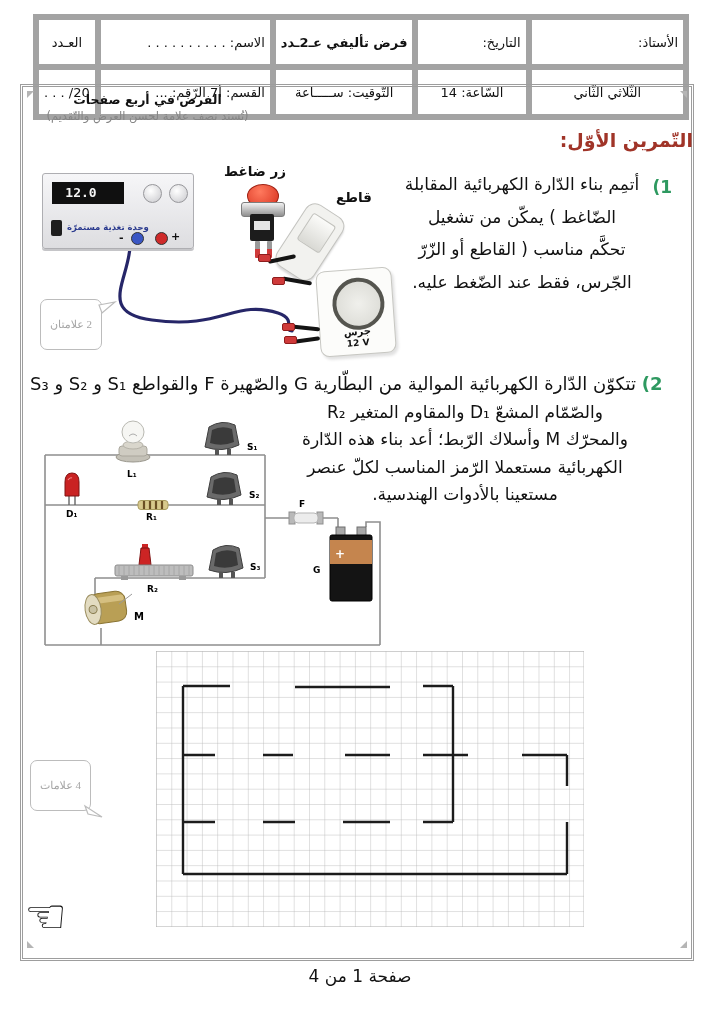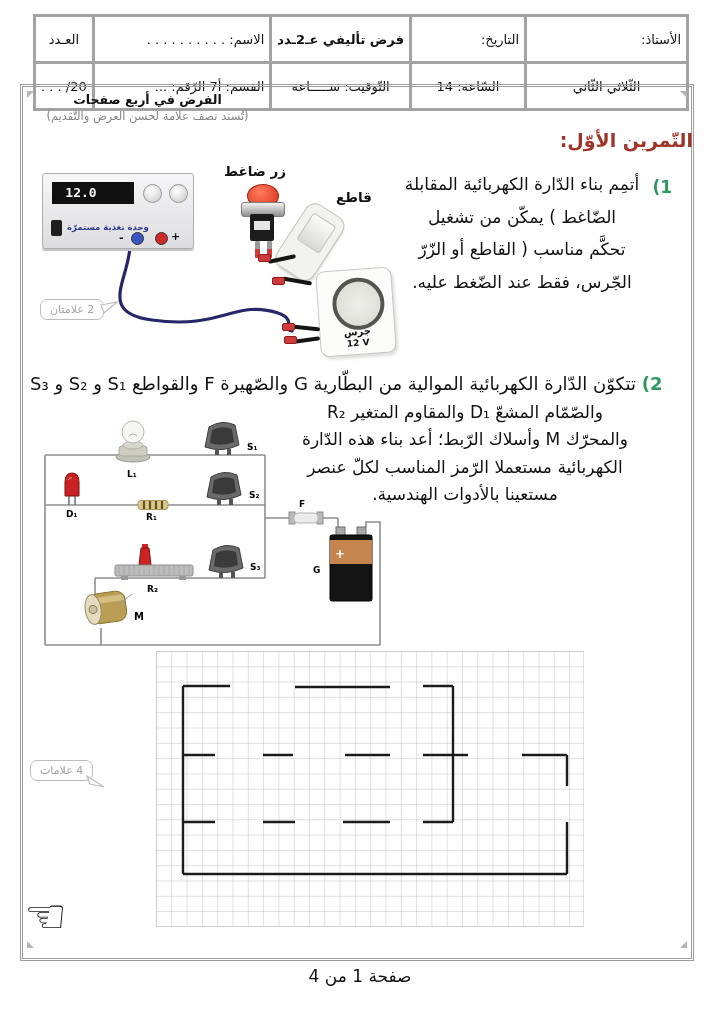--- a/index.html
+++ b/index.html
@@ -1,44 +1,44 @@
 <!DOCTYPE html>
 <html lang="ar"><head>
 <meta charset="utf-8">
 <style>
   html,body{margin:0;padding:0;background:#fff;}
   body{width:720px;height:1018px;position:relative;font-family:"DejaVu Sans",sans-serif;color:#111;}
   .abs{position:absolute;}
   
   table.hdr{border-collapse:collapse;border:2px solid #6f6f6f;font-size:13px;}
-  table.hdr td{border:3px solid #a3a3a3;height:28px;padding:8px 5px;white-space:nowrap;}
+  table.hdr td{border:6px solid #a3a3a3;height:28px;padding:8px 5px;white-space:nowrap;}
   .ar{text-align:right;} .ctr{text-align:center;} .bold{font-weight:bold;}
   
   .frame{left:20px;top:84px;width:668px;height:871px;border:3px double #9d9d9d;}
   .cmark{width:0;height:0;border-style:solid;}
   
   .notice{left:40px;top:92px;width:215px;text-align:center;direction:rtl;}
   .notice .l1{font-weight:bold;font-size:12.5px;}
   .notice .l2{font-size:11.5px;color:#858585;margin-top:2px;}
   .ex-title{right:27px;top:129px;color:#a03428;font-weight:bold;font-size:19px;direction:rtl;}
   
   .q1{left:396px;top:168px;width:252px;direction:rtl;text-align:center;font-size:17px;line-height:32.5px;}
   .qnum{color:#2e9960;font-weight:bold;direction:ltr;unicode-bidi:bidi-override;}
   .q1 .qnum{position:absolute;right:-24px;top:3px;}
   .q2l1{left:30px;right:42px;top:373px;direction:rtl;text-align:left;font-size:18px;}
   .q2rest{right:40px;top:399px;width:430px;direction:rtl;text-align:center;font-size:17px;line-height:27.3px;}
   
   .badge{border:1.5px solid #bcbcbc;border-radius:7px;background:#fff;color:#a5a5a5;
-         font-size:11px;padding:3px 9px;direction:rtl;white-space:nowrap;}
+         font-size:11px;padding:18px 9px;direction:rtl;white-space:nowrap;font-family:Liberation Serif, serif;}
   
   .fig1{left:30px;top:163px;width:365px;height:202px;}
   .psu{left:12px;top:10px;width:150px;height:74px;background:linear-gradient(#f6f6f8,#dddde0);
        border:1px solid #aeaeb2;border-radius:3px;box-shadow:0 2px 0 #c5c5c8;}
   .psu-disp{left:9px;top:8px;width:58px;height:22px;background:#101010;color:#f5f5f5;
-            font-family:"DejaVu Sans Mono",monospace;font-weight:bold;font-size:13px;line-height:22px;padding-right:24px;text-align:center;}
+            font-family:"DejaVu Sans Mono",monospace;font-weight:bold;font-size:13px;line-height:22px;padding-right:14px;text-align:center;}
   .knob{width:17px;height:17px;border-radius:50%;background:radial-gradient(circle at 40% 35%,#fff,#c8c8cc);border:1px solid #97979b;}
   .psu-sw{left:8px;top:46px;width:11px;height:16px;background:#1e1e1e;border-radius:2px;}
   .psu-label{left:24px;top:48px;width:96px;color:#2a3a8e;font-weight:bold;font-size:8.5px;text-align:left;direction:rtl;}
   .term{width:11px;height:11px;border-radius:50%;border:1px solid #333;}
   .sign{font-size:11px;font-weight:bold;}
   .complbl{font-weight:bold;font-size:13.5px;direction:rtl;}
   .cap{left:217px;top:21px;width:30px;height:22px;background:radial-gradient(circle at 40% 30%,#ff7a5e,#d8321f);border:1px solid #9e2012;border-radius:50%;}
   .collar{left:211px;top:39px;width:42px;height:13px;background:linear-gradient(#f2f2f2,#8f8f8f);border:1px solid #7d7d7d;border-radius:3px;}
   .bbody{left:220px;top:51px;width:24px;height:27px;background:#1c1c1c;border-radius:2px;}
   .blab{left:224px;top:58px;width:16px;height:9px;background:#e6e6e6;}

